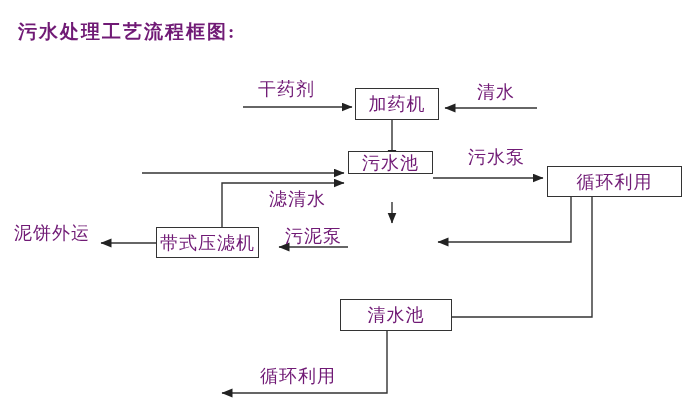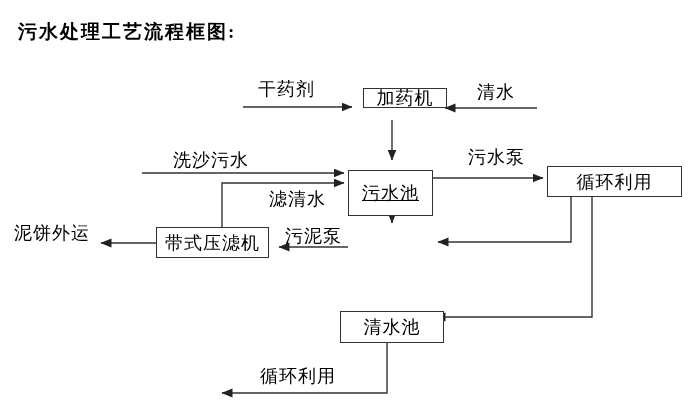--- a/index.html
+++ b/index.html
@@ -1,19 +1,19 @@
 <!DOCTYPE html>
 <html><head>
 <meta charset="utf-8">
 <style>
   html,body{margin:0;padding:0;background:#fff;}
   #stage{
     position:relative;width:700px;height:420px;background:#ffffff;
     font-family:"Liberation Serif","DejaVu Serif",serif;
-    color:#000000;overflow:hidden;
+    color:#701a75;overflow:hidden;
   }
   #title{
     position:absolute;left:18px;top:19px;
     font-size:19px;font-weight:bold;letter-spacing:2px;white-space:nowrap;
   }
   .node{
     position:absolute;box-sizing:border-box;
     border:1.5px solid #333;background:#fff;
     display:flex;align-items:center;justify-content:center;
     font-size:18px;letter-spacing:1px;white-space:nowrap;
@@ -46,36 +46,35 @@
       <polyline points="433,178 543,178" marker-end="url(#arr)"></polyline>
       <polyline points="392,202 392,223" marker-end="url(#arr)"></polyline>
       <polyline points="571,197 571,242 438,242" marker-end="url(#arr)"></polyline>
       <polyline points="592,197 592,317 435,317" marker-end="url(#arr)"></polyline>
       <polyline points="348,247 279,247" marker-end="url(#arr)"></polyline>
       <polyline points="156,243 101,243" marker-end="url(#arr)"></polyline>
       <polyline points="387,331 387,393 222,393" marker-end="url(#arr)"></polyline>
     </g>
   </svg>
 
-  <div class="node" style="left:355px;top:88px;width:84px;height:20px;margin-left:8px;">加药机</div>
+  <div class="node" style="left:355px;top:88px;width:84px;height:32px;">加药机</div>
 
-  <div class="node" style="left:348px;top:170px;width:85px;height:46px;text-decoration:underline;">污水池</div>
+  <div class="node" style="left:348px;top:151px;width:85px;height:23px;">污水池</div>
 
   <div class="node" style="left:547px;top:166px;width:135px;height:31px;">循环利用</div>
 
-  <div class="node" style="left:156px;top:227px;width:113px;height:31px;">带式压滤机</div>
+  <div class="node" style="left:156px;top:227px;width:103px;height:31px;">带式压滤机</div>
 
 
-  <div class="node" style="left:340px;top:299px;width:104px;height:32px;margin-top:12px;">清水池</div>
+  <div class="node" style="left:340px;top:299px;width:112px;height:32px;">清水池</div>
 
   <div class="flow-label" style="left:258px;top:80px;">干药剂</div>
 
   <div class="flow-label" style="left:477px;top:83px;">清水</div>
 
-  <div class="flow-label" style="left:173px;top:151px;">洗沙污水</div>
 
   <div class="flow-label" style="left:269px;top:190px;">滤清水</div>
 
   <div class="flow-label" style="left:468px;top:148px;">污水泵</div>
 
 
   <div class="flow-label" style="left:285px;top:227px;text-align:right;">污泥泵</div>
 
   <div class="flow-label" style="left:14px;top:224px;">泥饼外运</div>
 

